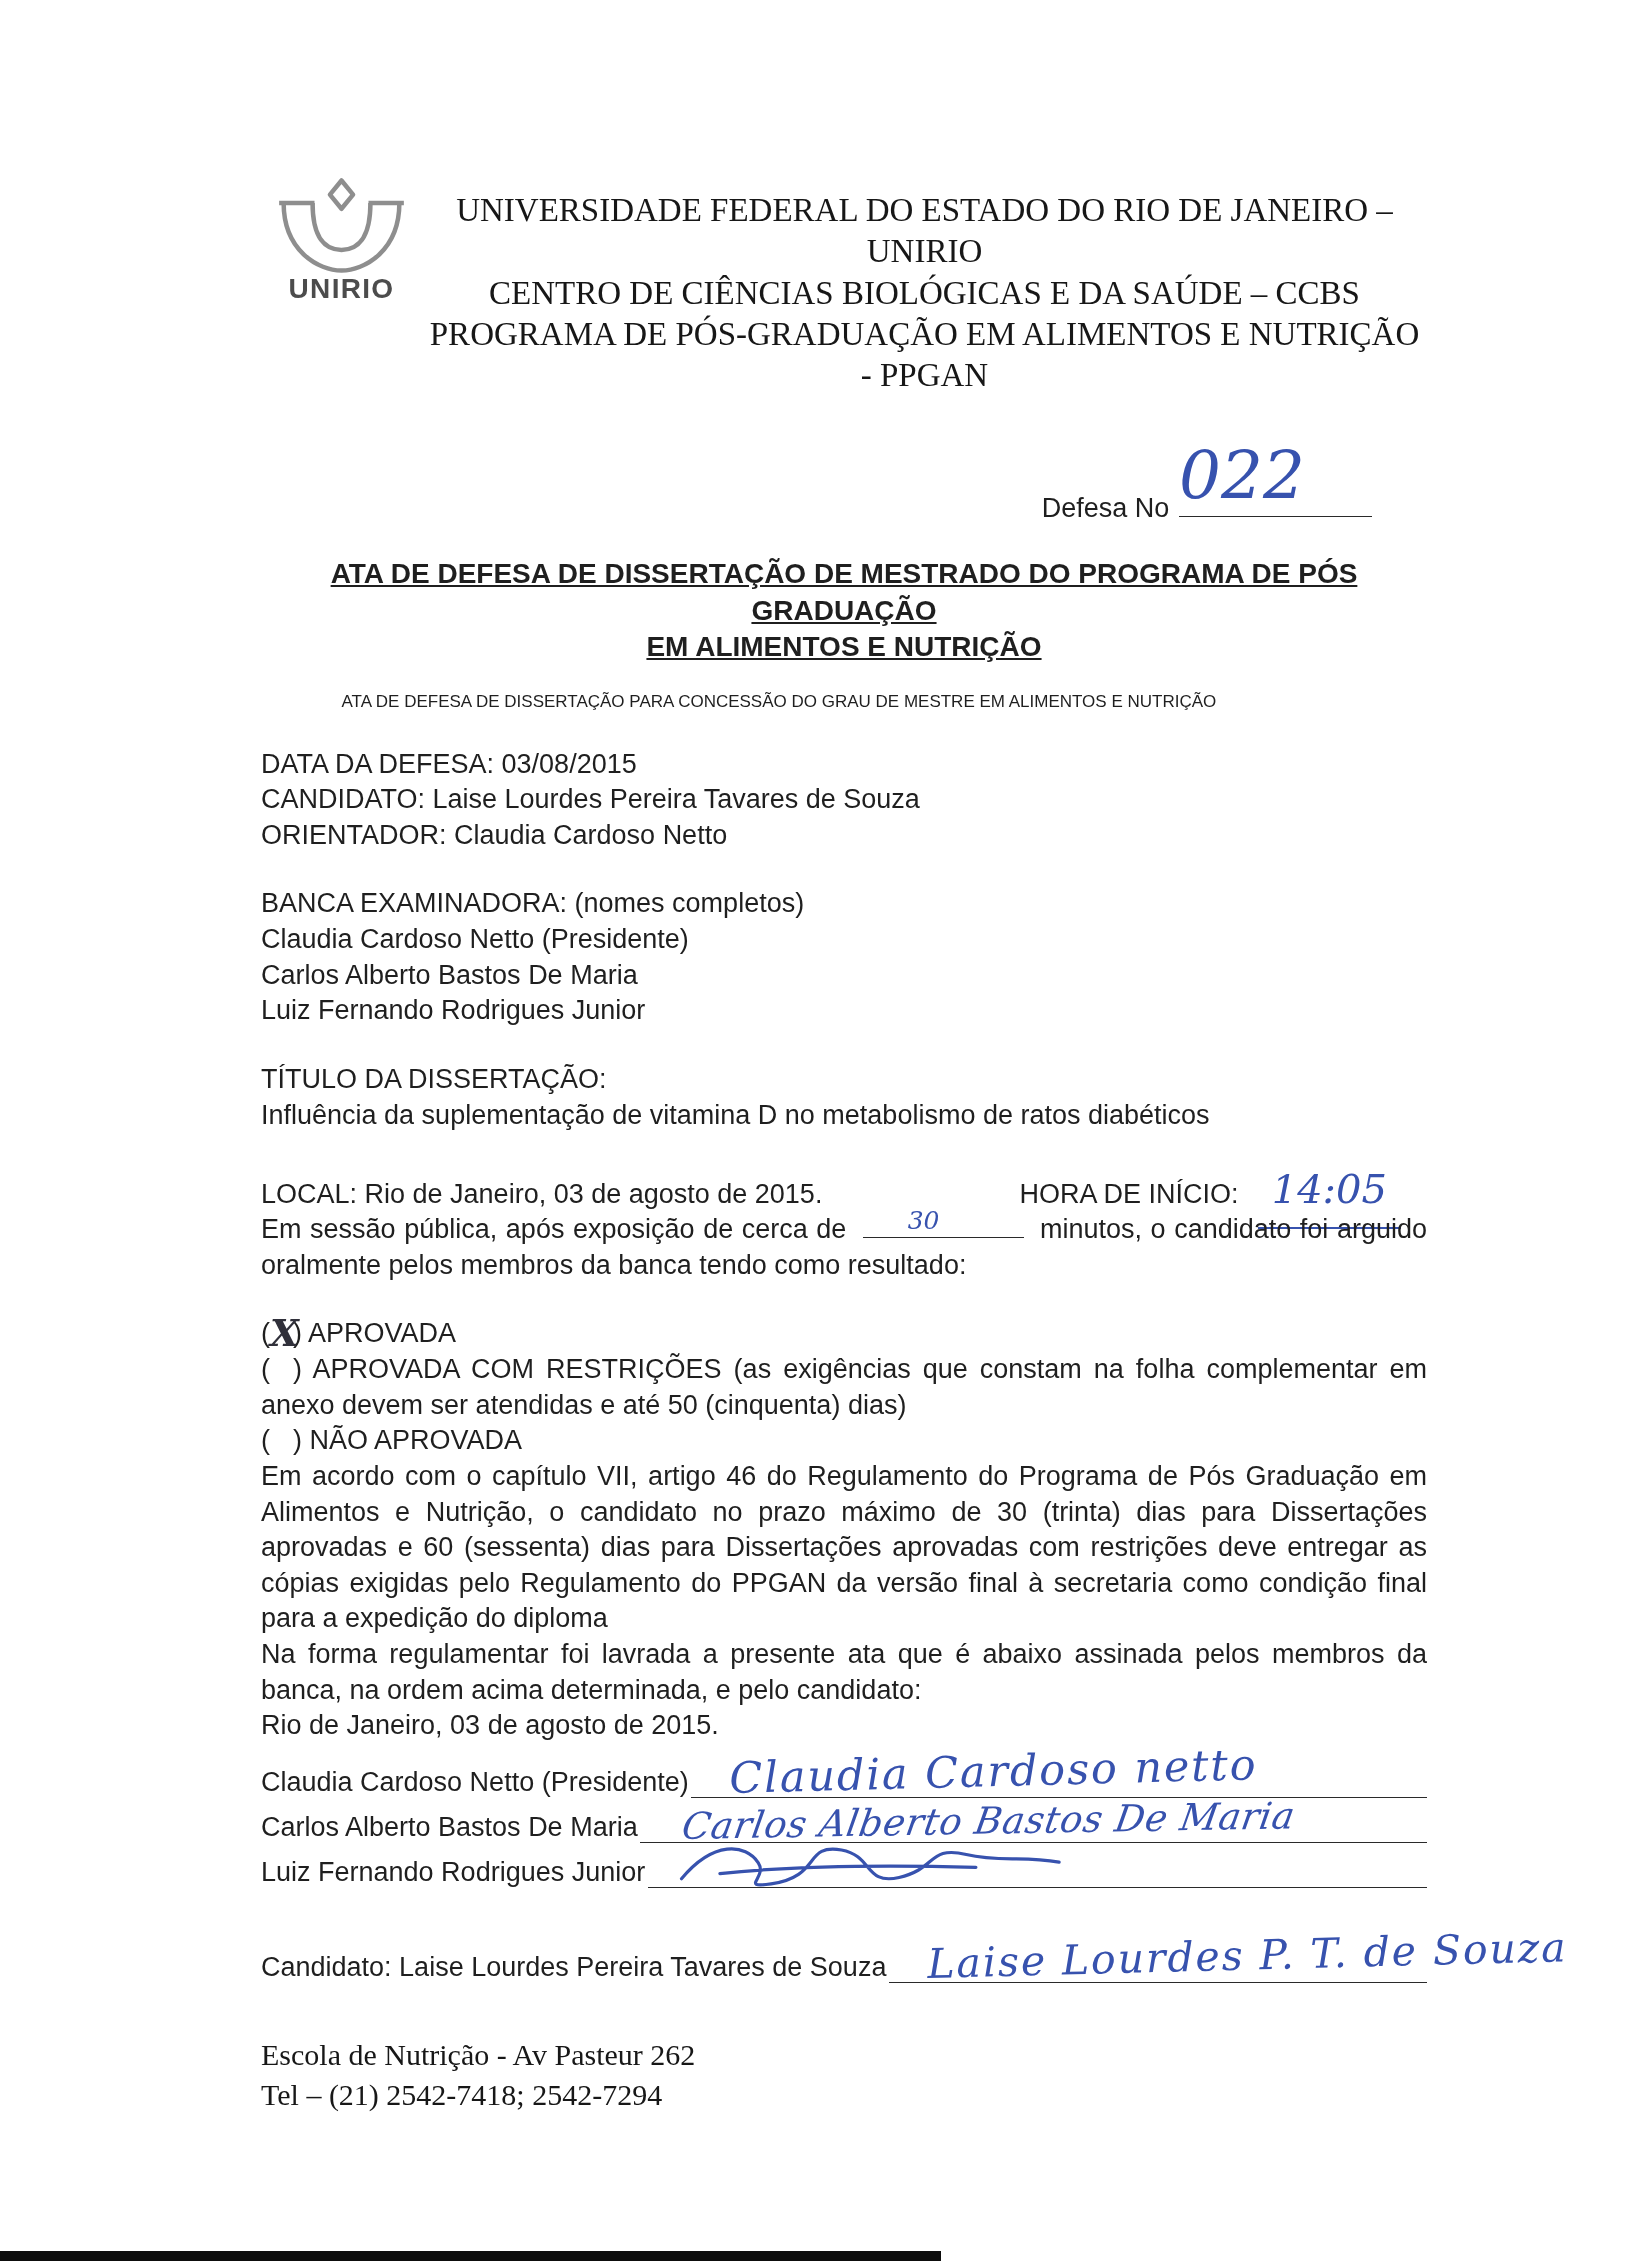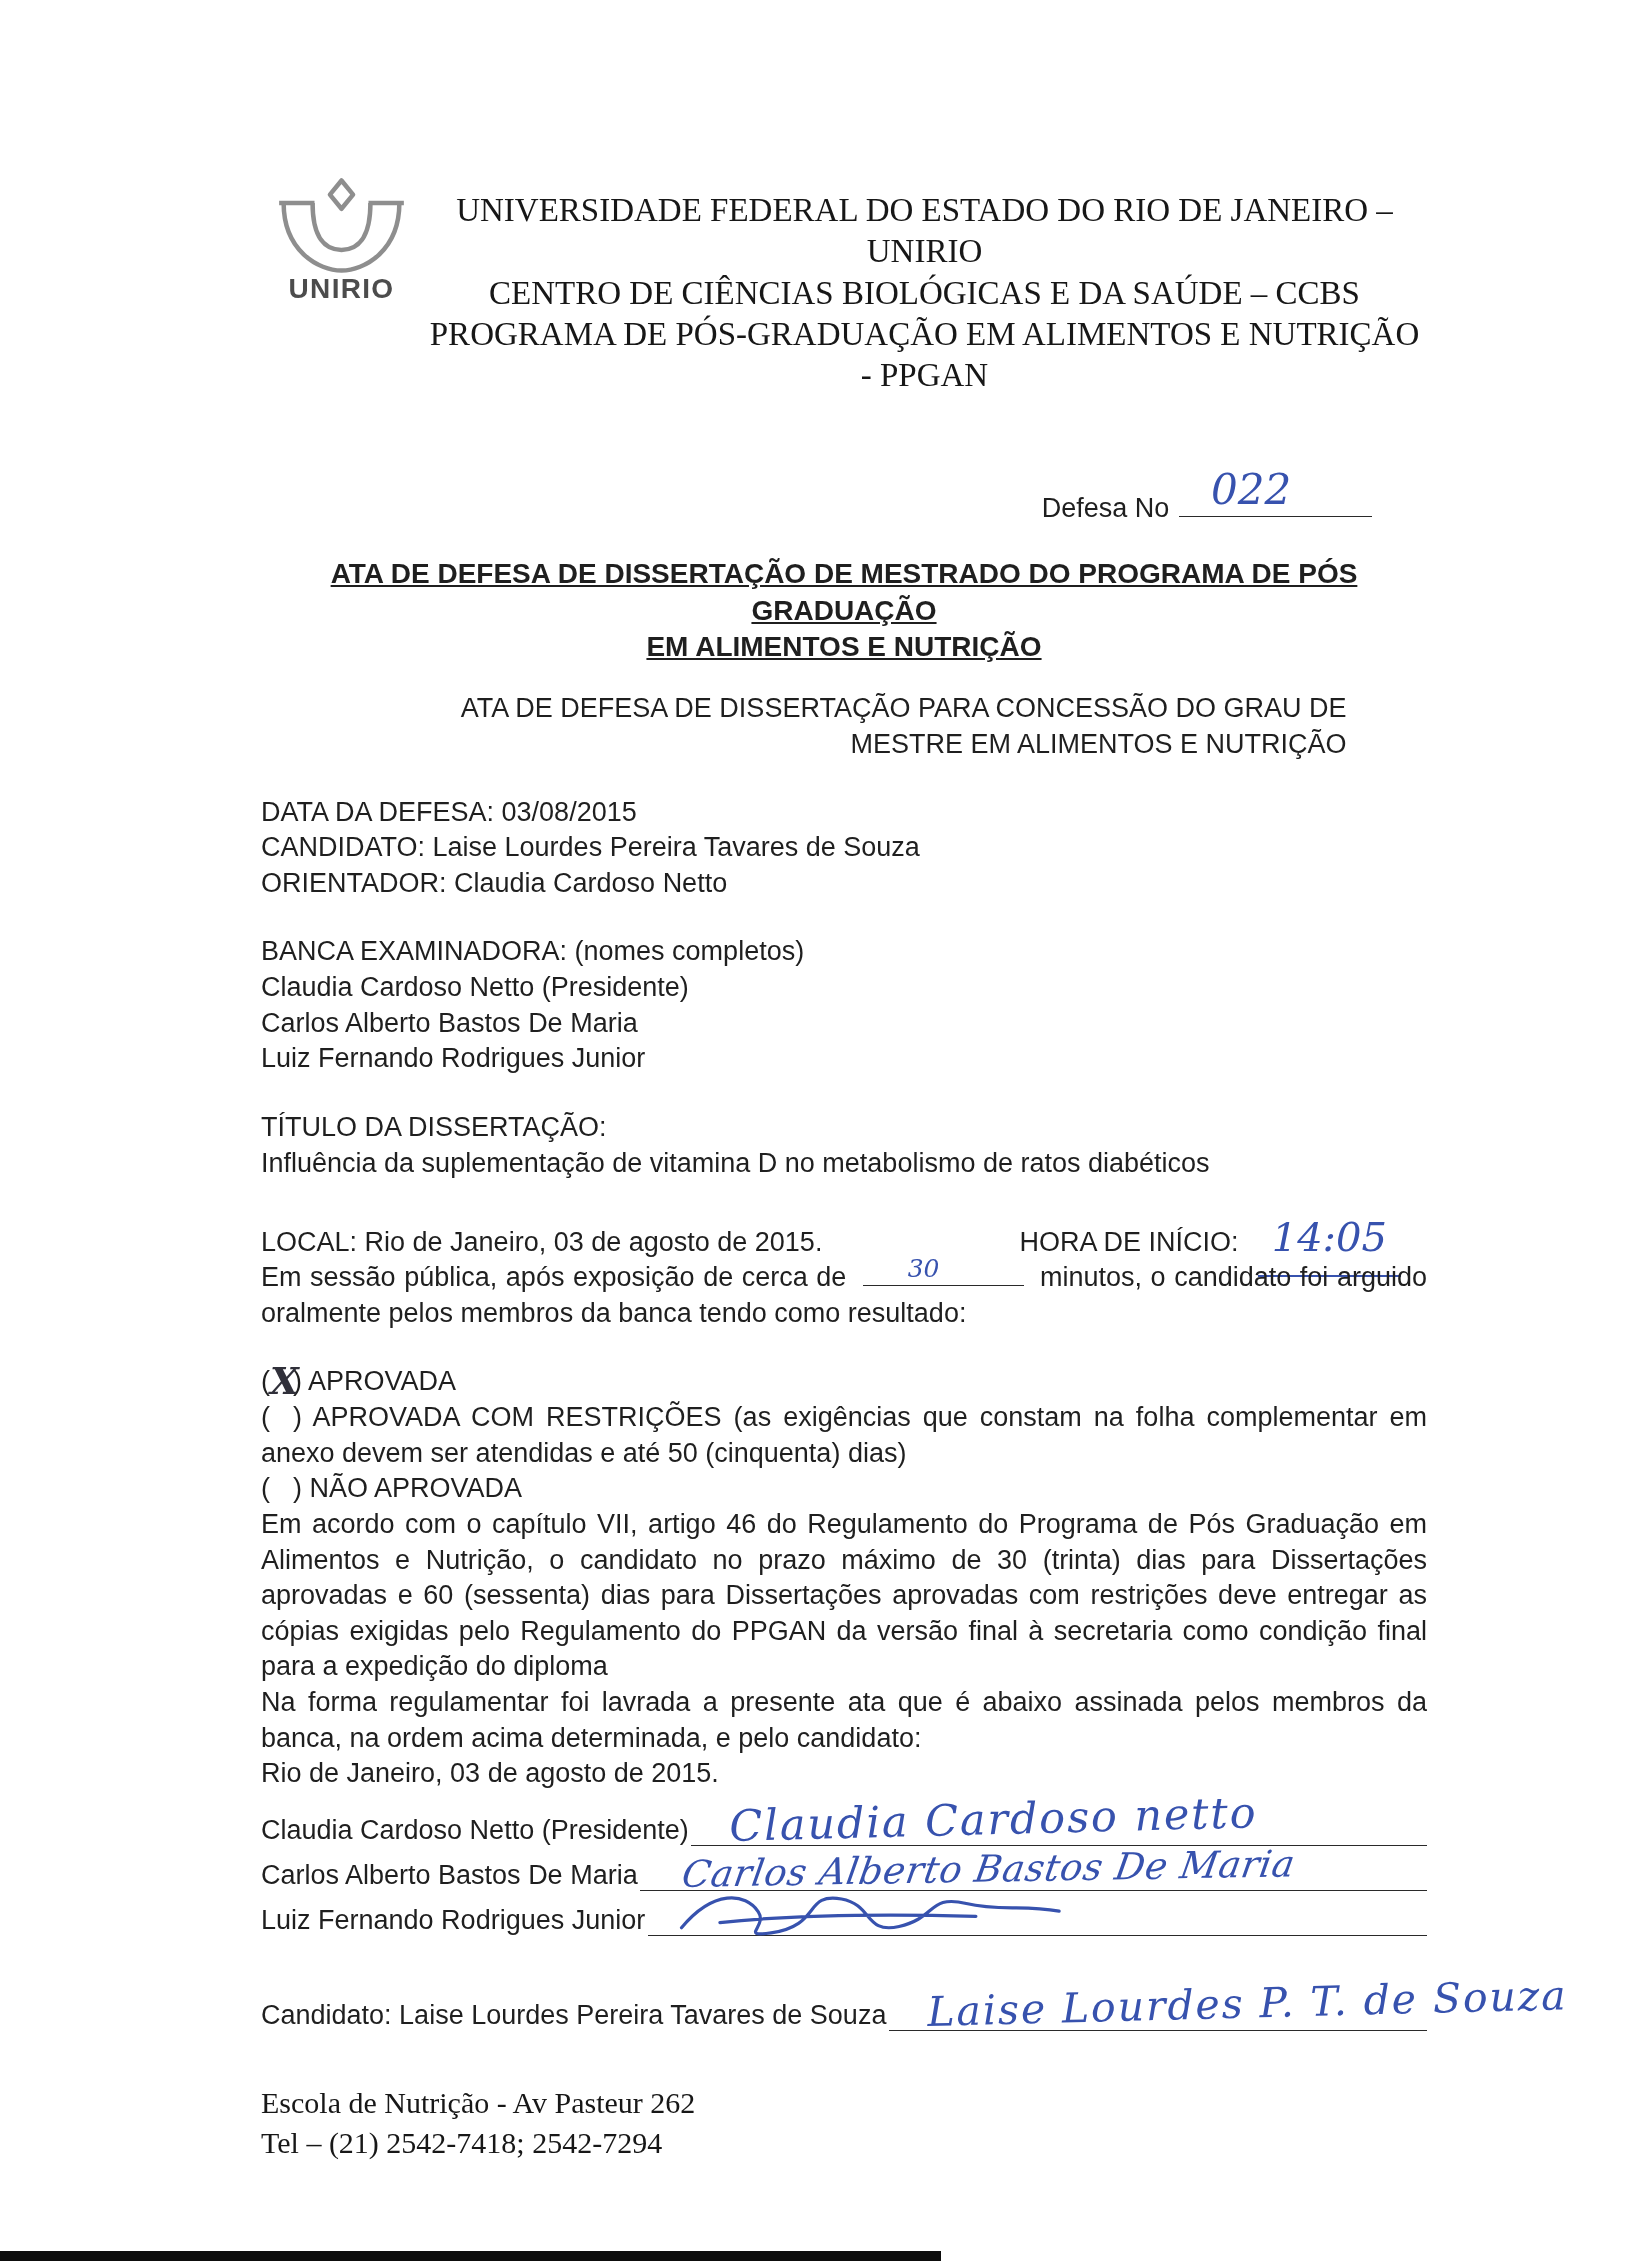--- a/index.html
+++ b/index.html
@@ -15,28 +15,28 @@
 
   
   .header { display: flex; align-items: flex-start; }
   .logo-box { width: 161px; flex: 0 0 auto; text-align: center; margin-top: -16px; }
   .logo-text { font-weight: bold; font-size: 28px; color: #4c4c4c; letter-spacing: 1.3px; margin-top: -6.4px; }
   .header-lines { flex: 1; text-align: center; font-family: "Liberation Serif", serif; font-size: 33px; line-height: 1.25; color: #171717; }
 
   
   .defesa-row { margin-top: 97px; text-align: right; padding-right: 55px; font-size: 27px; }
   .defesa-line { display: inline-block; width: 193px; height: 5.2px; border-bottom: 1.9px solid #2a2a2a; position: relative; margin-left: 9.7px; }
-  .defesa-hand { position: absolute; left: 32px; bottom: 2.6px; font-size: 42px; white-space: nowrap; }
+  .defesa-hand { position: absolute; left: 0; bottom: 2.6px; font-size: 66px; white-space: nowrap; }
 
   .hand { font-family: "DejaVu Serif", serif; font-style: italic; color: #3752ae; }
 
   
   .title-main { margin-top: 32px; text-align: center; font-weight: bold; font-size: 28px; line-height: 1.3; }
   .title-main span { text-decoration: underline; }
-  .title-sub { margin-top: 26px; text-align: right; font-size: 27px; line-height: 1.3; max-width: 1005px; margin-left: auto; margin-right: auto; }
+  .title-sub { margin-top: 26px; text-align: left; font-size: 17px; line-height: 1.3; max-width: 1005px; margin-left: auto; margin-right: auto; }
 
   p.line { font-size: 27px; line-height: 1.32; margin: 0; }
   .just { text-align: justify; }
   .block { margin-top: 33px; }
   .block-lg { margin-top: 43px; }
 
   
   .local-row { display: flex; justify-content: space-between; align-items: baseline; font-size: 27px; }
   .hora-box { padding-right: 26px; white-space: nowrap; }
   .hora-hand { font-size: 40px; border-bottom: 2.6px solid #3752ae; padding: 0 14px 15px 14px; margin-left: 11.6px; }

